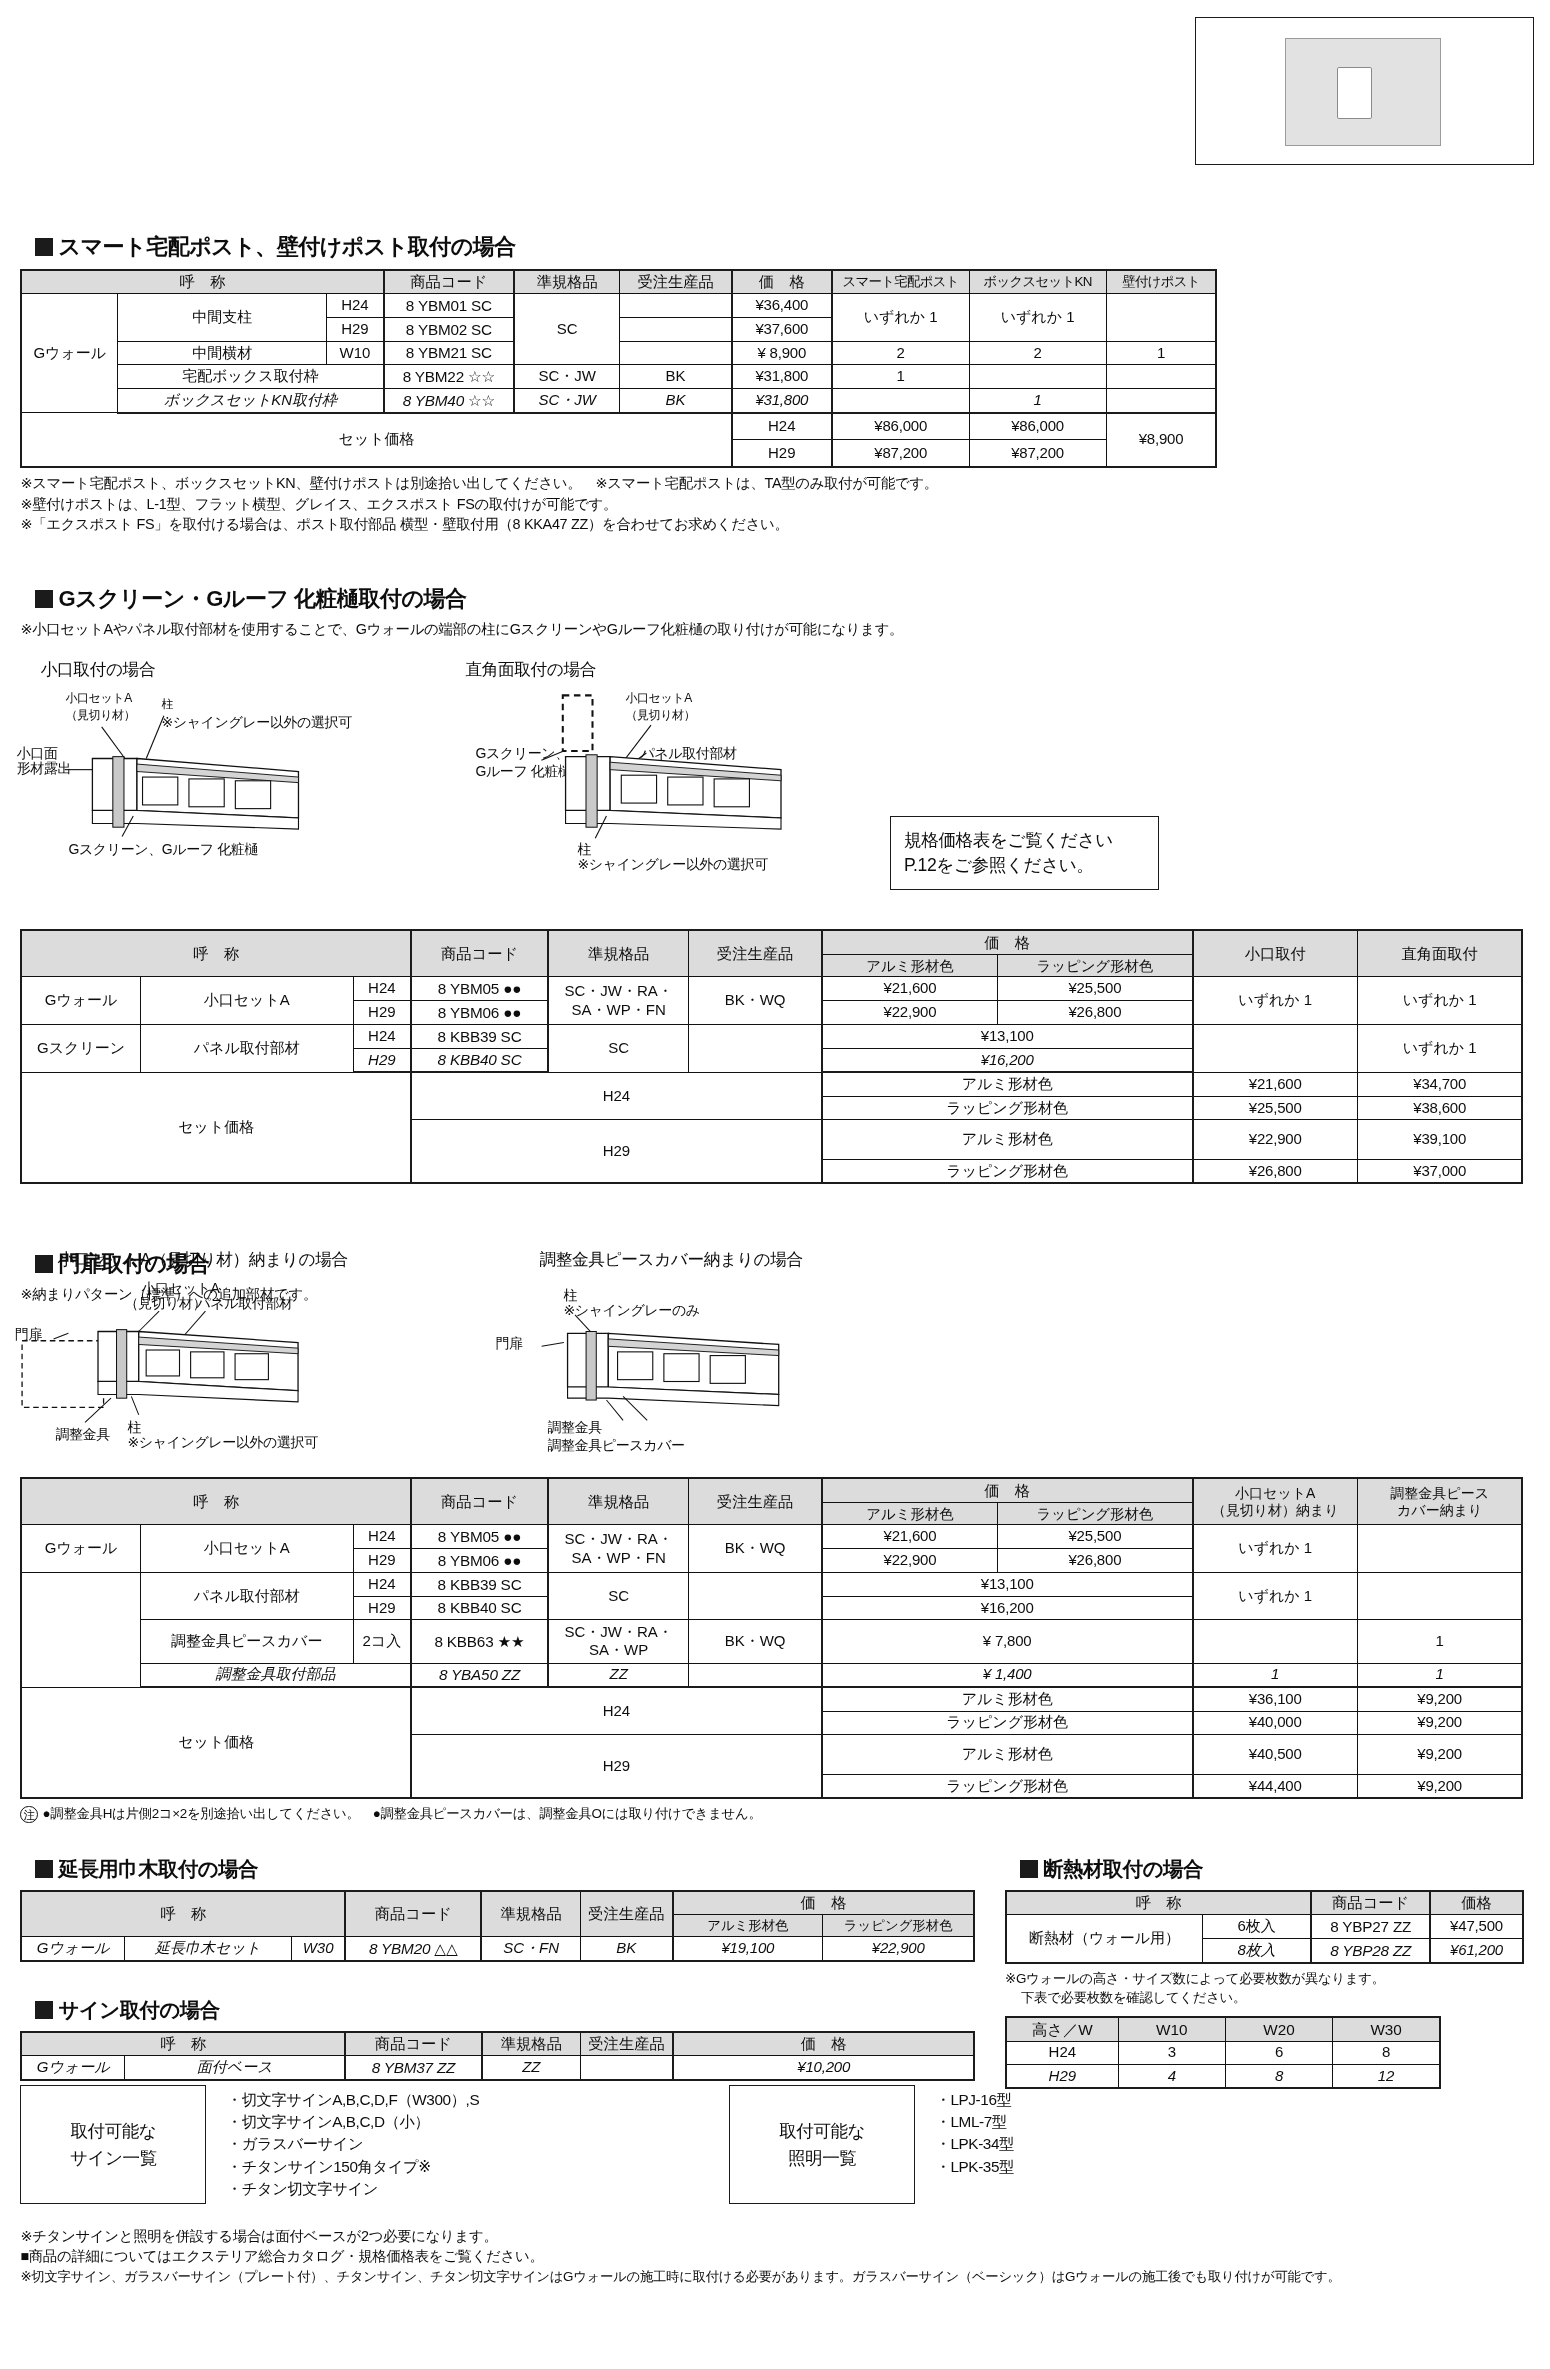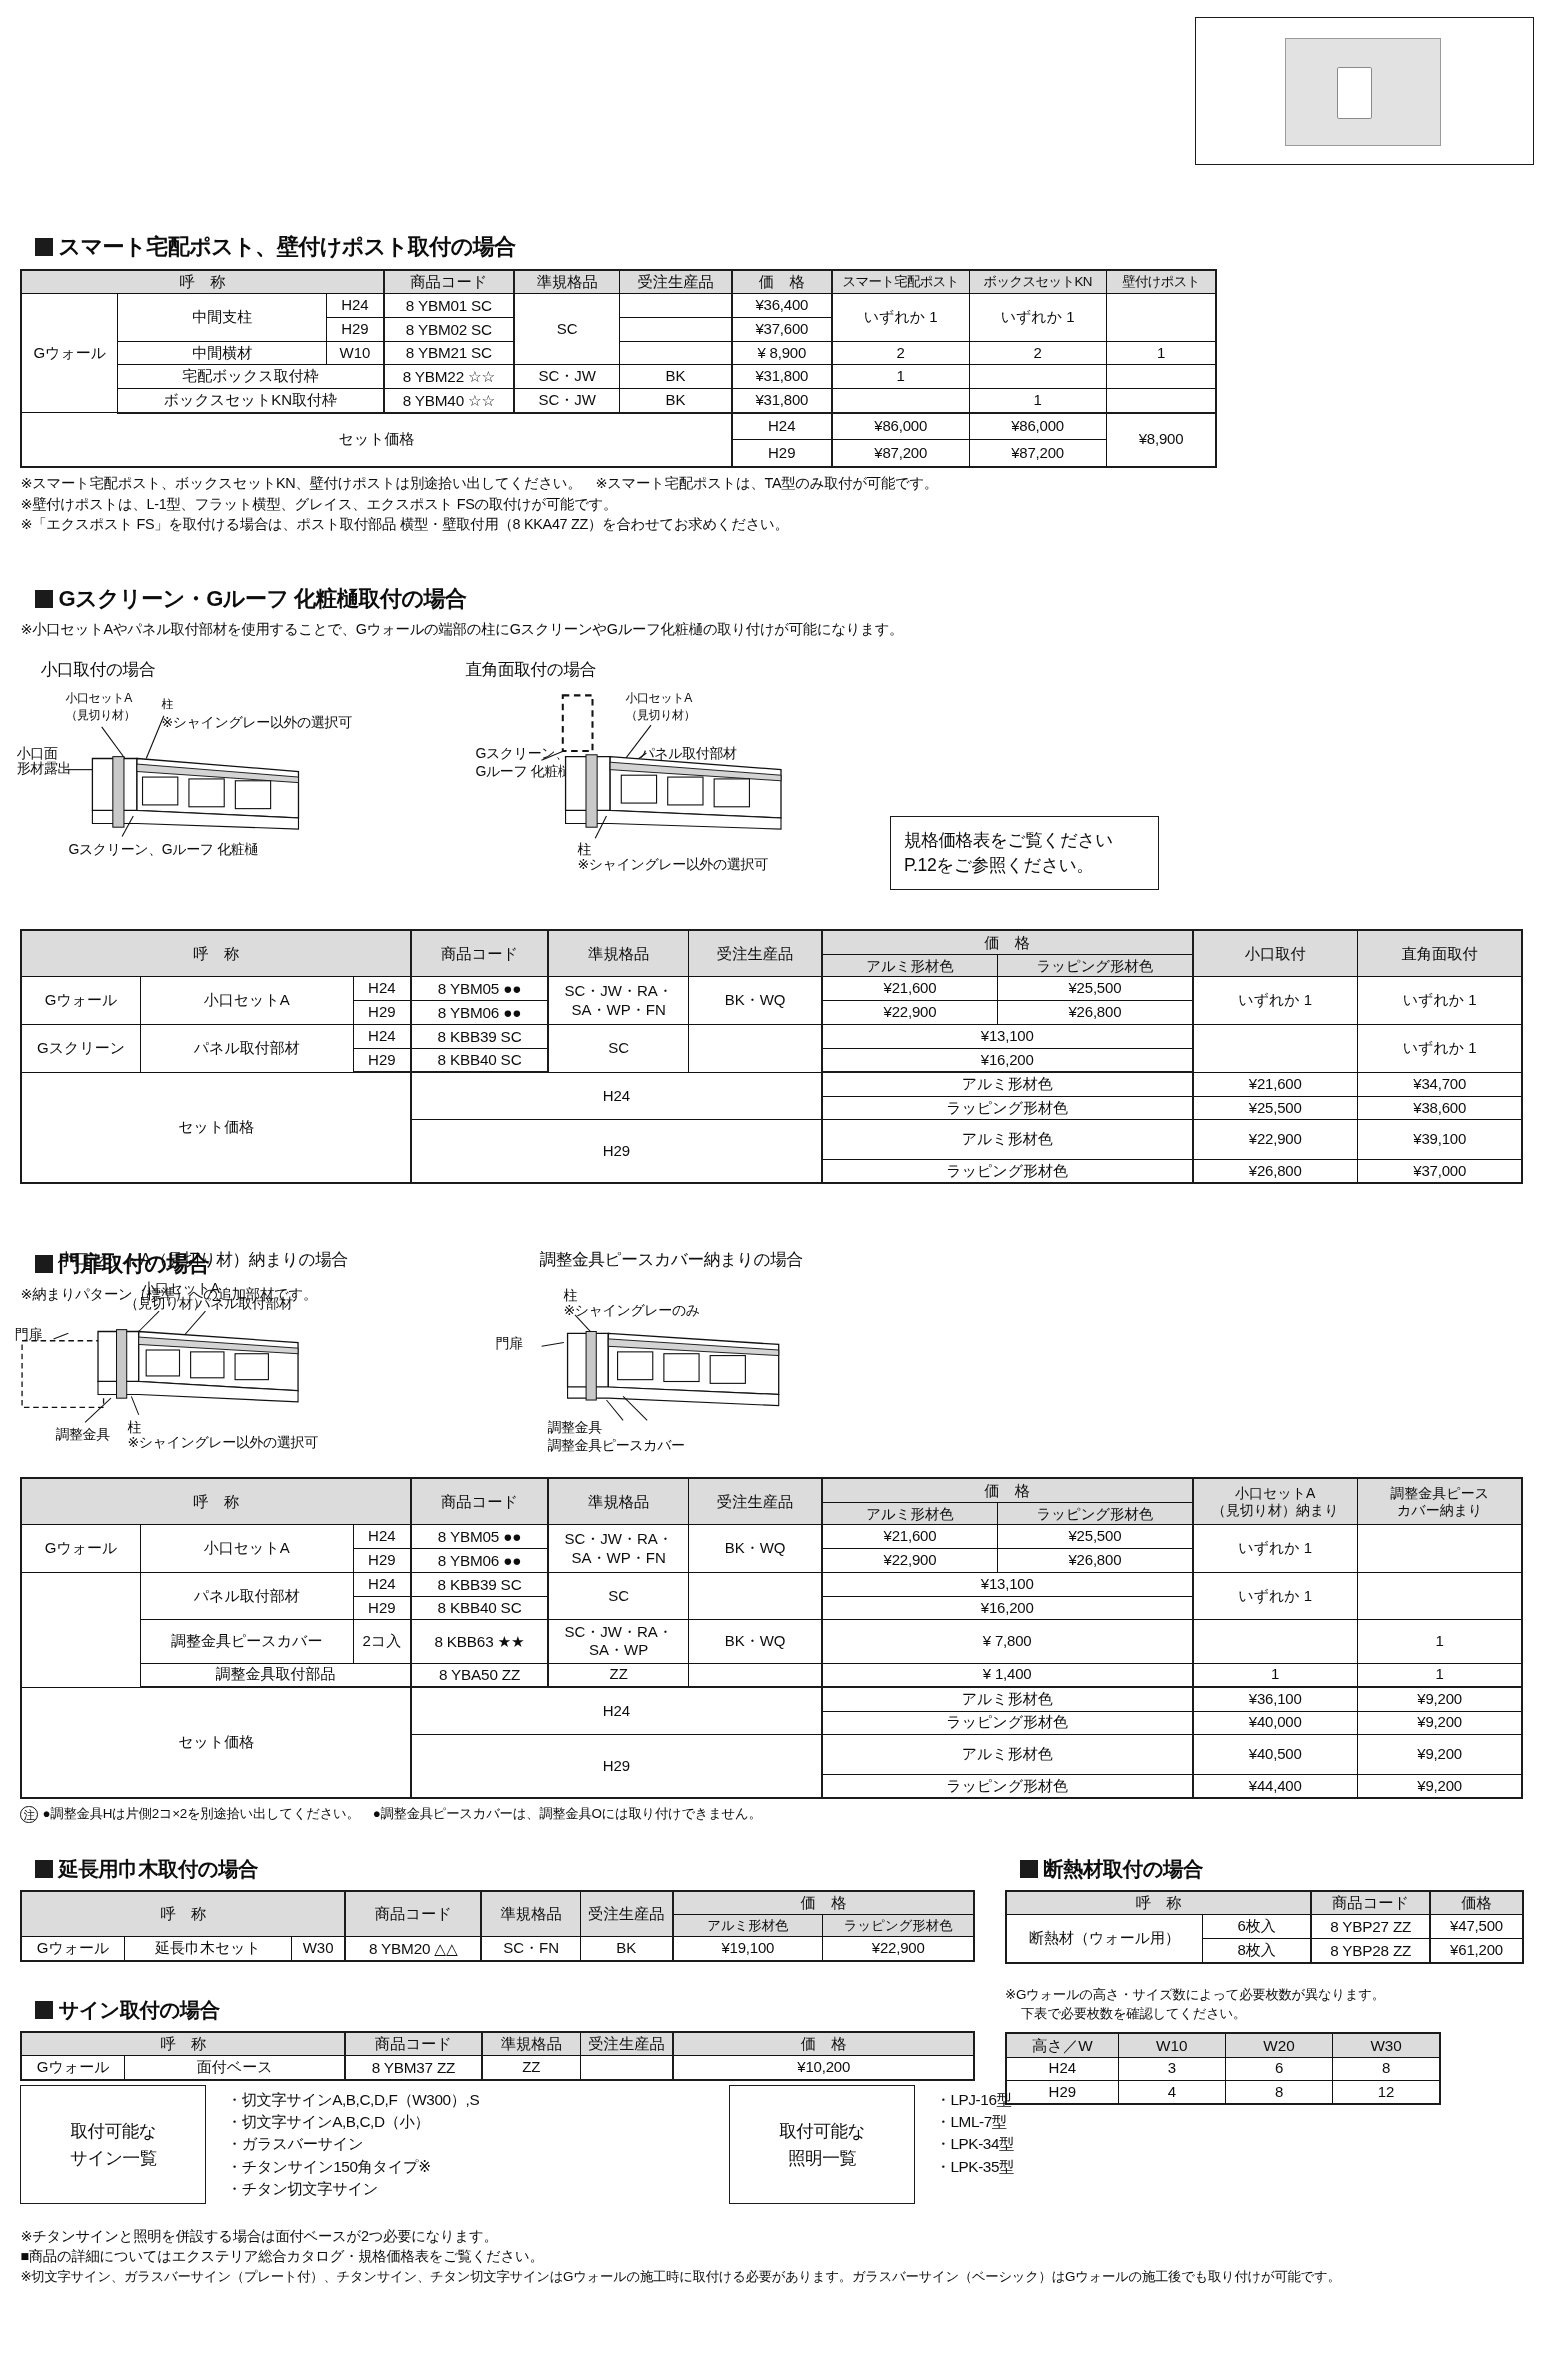--- a/index.html
+++ b/index.html
@@ -41,21 +41,21 @@
     text-align:center;
     vertical-align:middle;
     padding:2.8px 1.9px;
     line-height:1.12;
     font-weight:normal;
   }
   table.grid th { background:#dcdcdc; font-size:15.3px; }
   .outer { border:2.8px solid #1b1b1b; }
   .thickR { border-right:2.8px solid #1b1b1b !important; }
   .thickL { border-left:2.8px solid #1b1b1b !important; }
-  .thickB { border-bottom:2.8px solid #1b1b1b !important; }
+  .thickB { border-bottom:2.8px solid #1b1b1b !important;font-style:italic; }
   .lft { text-align:left; padding-left:7.4px; }
   .yen { font-weight:bold; letter-spacing:-0.2px; }
   .code { font-weight:bold; letter-spacing:-0.2px; font-size:15.3px; }
 
   
   .hero {
     position:absolute; right:16.7px; top:16.7px;
     width:339px; height:148px;
     border:1.9px solid #1b1b1b; background:#fff;
   }
@@ -642,21 +642,21 @@
           <td class="code thickL thickR">8 YBP27 ZZ</td>
           <td class="yen">¥47,500</td>
         </tr>
         <tr>
           <td class="thickB">8枚入</td>
           <td class="code thickL thickR thickB">8 YBP28 ZZ</td>
           <td class="yen thickB">¥61,200</td>
         </tr>
       </tbody>
     </table>
-    <div class="note-sm" style="margin-top:21px">※Gウォールの高さ・サイズ数によって必要枚数が異なります。</div>
+    <div class="note-sm" style="margin-top:5px">※Gウォールの高さ・サイズ数によって必要枚数が異なります。</div>
     <div class="note-sm" style="padding-left:16px">下表で必要枚数を確認してください。</div>
 
     <table class="grid outer" style="margin-top:8.3px; width:436px">
       <colgroup>
           <col style="width:113px">
           <col style="width:108px">
           <col style="width:108px">
           <col style="width:108px">
         </colgroup>
       <thead>

